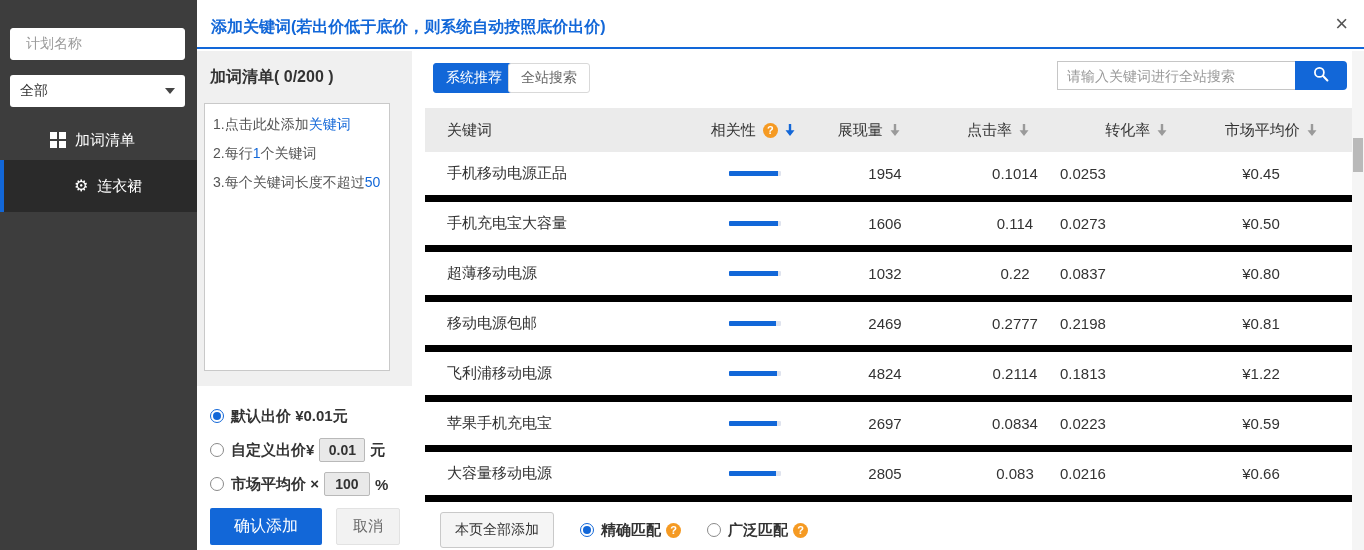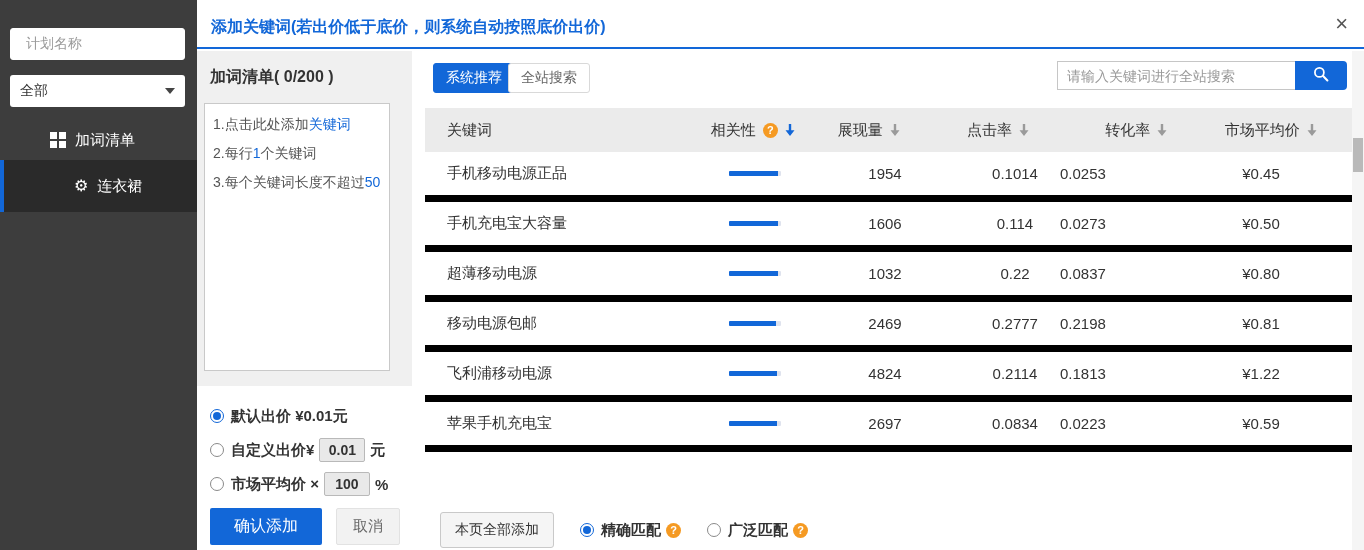--- a/index.html
+++ b/index.html
@@ -317,20 +317,32 @@
         <div class="c-rel">
             <span class="bar-track">
               <span class="bar-fill" style="display: block; width: 92%;"></span>
             </span>
           </div>
         <div class="c-imp">2697</div>
         <div class="c-ctr">0.0834</div>
         <div class="c-cvr">0.0223</div>
         <div class="c-price">¥0.59</div>
       </div>
+      <div class="trow">
+        <div class="c-kw">大容量移动电源</div>
+        <div class="c-rel">
+            <span class="bar-track">
+              <span class="bar-fill" style="display: block; width: 91%;"></span>
+            </span>
+          </div>
+        <div class="c-imp">2805</div>
+        <div class="c-ctr">0.083</div>
+        <div class="c-cvr">0.0216</div>
+        <div class="c-price">¥0.66</div>
+      </div>
     </div>
 
     <div class="tfoot">
       <button class="btn-addall">本页全部添加</button>
       <div class="match-opt">
         <span class="radio on"></span>
         <span>精确匹配</span>
         <span class="help"></span>
       </div>
       <div class="match-opt">

